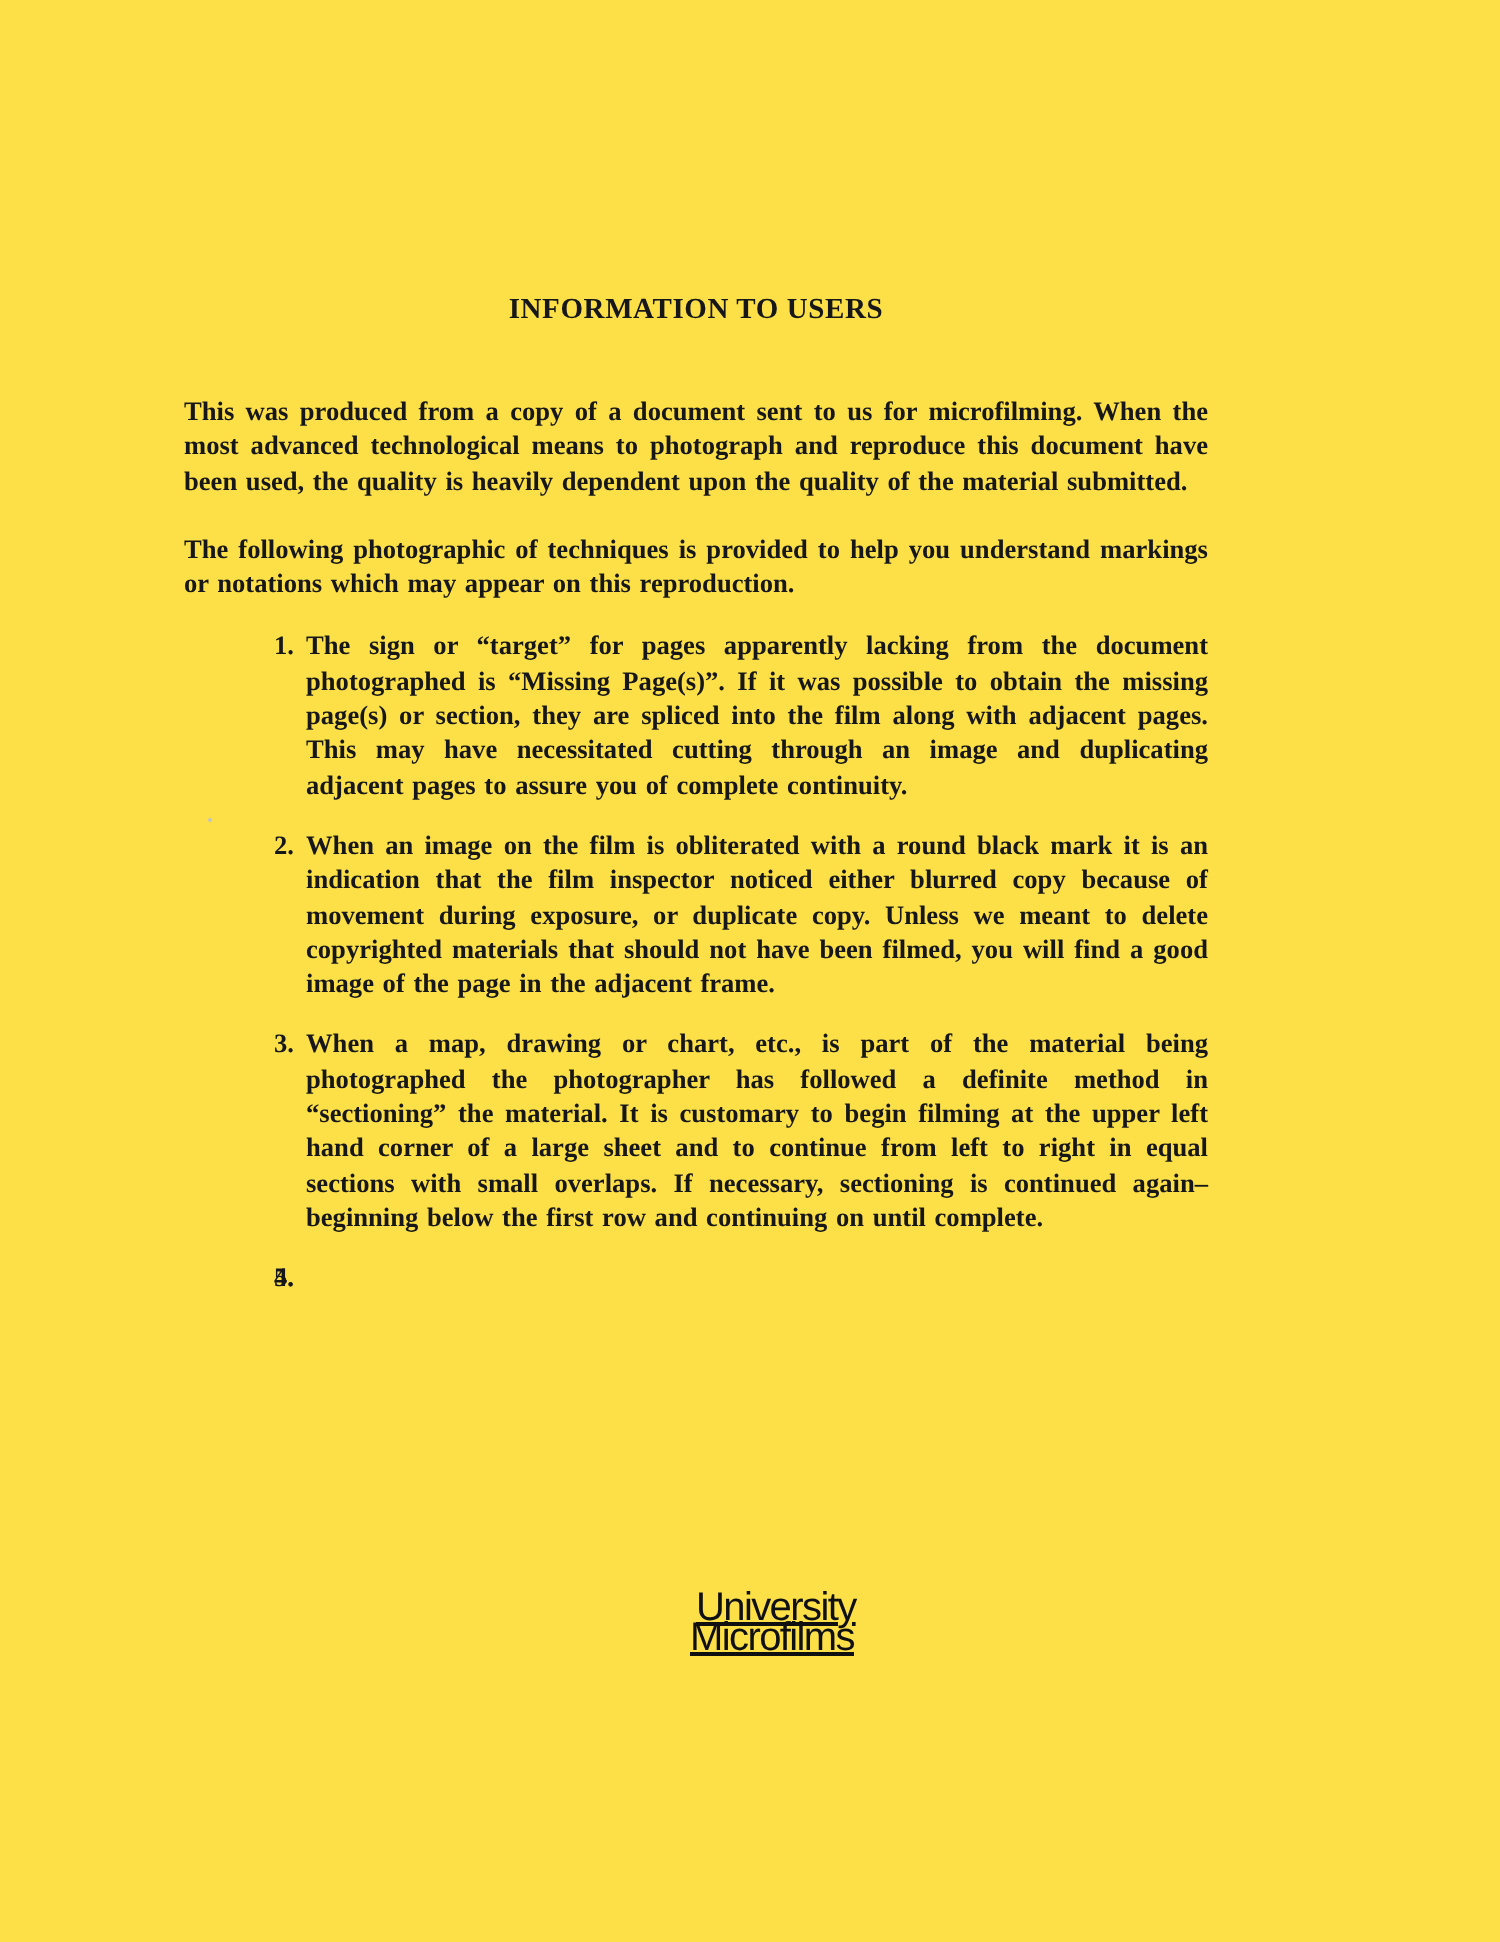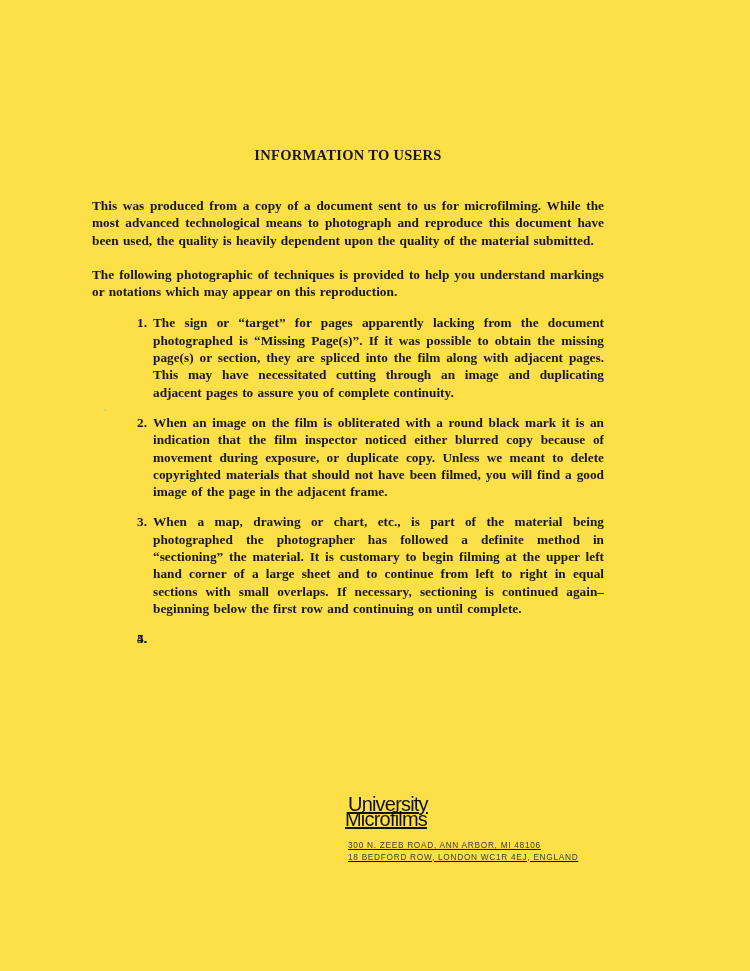--- a/index.html
+++ b/index.html
@@ -98,21 +98,21 @@
 </style>
 </head>
 <body>
 
 <div class="page">
 
   <div class="content">
 
     <h1 class="doc-title">INFORMATION TO USERS</h1>
 
-    <p class="para">This was produced from a copy of a document sent to us for microfilming. While the most advanced technological means to photograph and reproduce this document have been used, the quality is heavily dependent upon the quality of the material submitted.</p>
+    <p class="para">This was produced from a copy of a document sent to us for microfilming. When the most advanced technological means to photograph and reproduce this document have been used, the quality is heavily dependent upon the quality of the material submitted.</p>
 
     <p class="para second">The following photographic of techniques is provided to help you understand markings or notations which may appear on this reproduction.</p>
 
     <div class="numbered-list">
 
       <div class="list-item">
         <span class="num">1.</span>
         <span class="txt">The sign or “target” for pages apparently lacking from the document photographed is “Missing Page(s)”. If it was possible to obtain the missing page(s) or section, they are spliced into the film along with adjacent pages. This may have necessitated cutting through an image and duplicating adjacent pages to assure you of complete continuity.</span>
       </div>
 
@@ -133,21 +133,17 @@
       <div class="list-item">
         <span class="num">5.</span>
       </div>
 
     </div>
   </div>
 
   <div class="logo-block">
     <div class="logo-line l1">University</div>
     <div class="logo-line l2">Microfilms</div>
-    <div class="address-block">
-      <div>300 N. ZEEB ROAD, ANN ARBOR, MI 48106</div>
-      <div>18 BEDFORD ROW, LONDON WC1R 4EJ, ENGLAND</div>
-    </div>
   </div>
 
   <div class="scan-artifact"></div>
 
 </div>
 
 </body></html>

